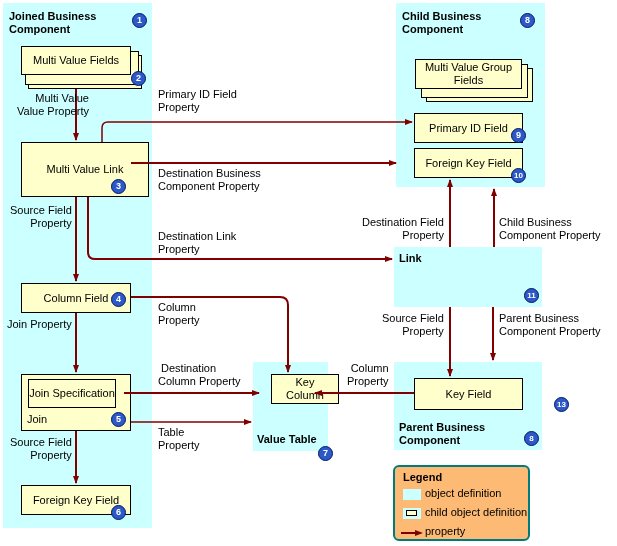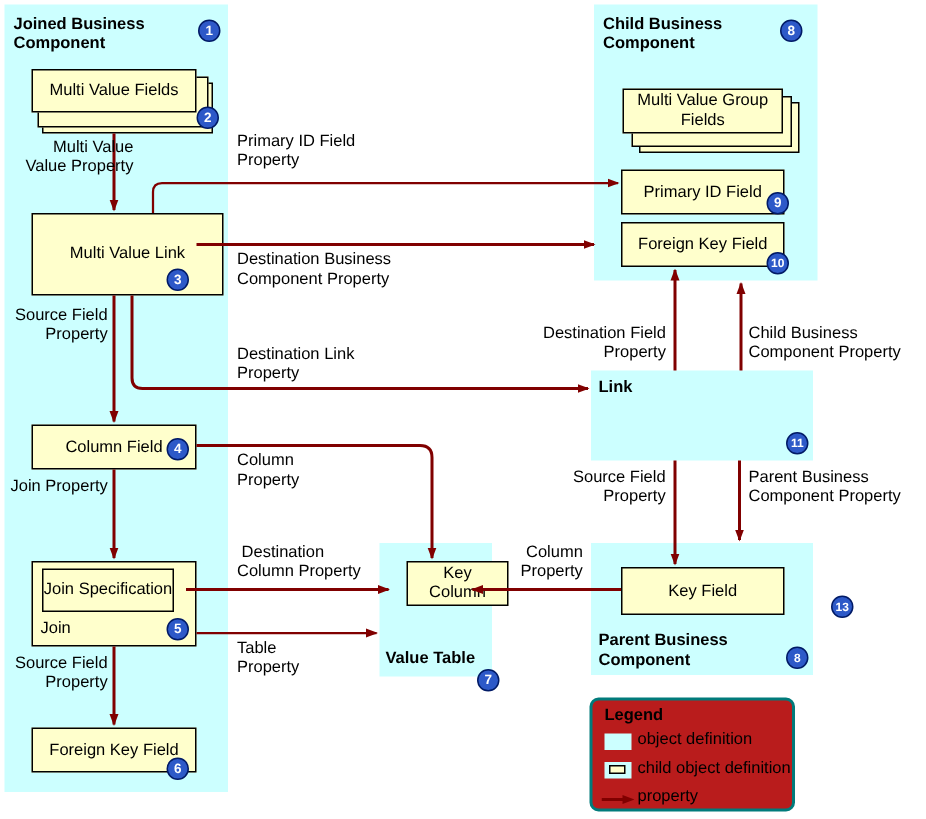--- a/index.html
+++ b/index.html
@@ -5,21 +5,21 @@
   html,body{margin:0;padding:0;background:#fff;}
   body{width:617px;height:546px;position:relative;overflow:hidden;font-family:"Liberation Sans",sans-serif;font-size:11px;color:#000;}
   .od{position:absolute;background:#ccffff;}
   .cod{position:absolute;background:#ffffcc;border:1px solid #000;box-sizing:border-box;display:flex;align-items:center;justify-content:center;text-align:center;font-size:11px;line-height:13px;}
   .stack{position:absolute;background:#ffffcc;border:1px solid #000;box-sizing:border-box;}
   .title{position:absolute;font-weight:bold;font-size:11px;line-height:13px;color:#000;}
   .lbl{position:absolute;font-size:11px;line-height:13px;white-space:nowrap;}
   .lbl.r{text-align:right;}
   .badge{position:absolute;width:15px;height:15px;border-radius:50%;background:#2d59c8;border:1px solid #001a66;box-sizing:border-box;color:#fff;font-weight:bold;font-size:9px;line-height:13px;text-align:center;}
   svg.arrows{position:absolute;left:0;top:0;}
-  .legend{position:absolute;left:393px;top:465px;width:137px;height:76px;border:2px solid #007b7b;border-radius:6px;box-sizing:border-box;background:#b91c1c;}
+  .legend{position:absolute;left:393px;top:465px;width:137px;height:76px;border:2px solid #007b7b;border-radius:6px;box-sizing:border-box;background:#fdba74;}
   .legend .lt{position:absolute;left:8px;top:4px;font-weight:bold;font-size:11px;}
   .legend .sw1{position:absolute;left:8px;top:22px;width:18px;height:11px;background:#ccffff;}
   .legend .sw2{position:absolute;left:8px;top:41px;width:18px;height:11px;background:#ccffff;}
   .legend .sw2 i{position:absolute;left:3px;top:2px;width:11px;height:6px;background:#ffffcc;border:1px solid #000;box-sizing:border-box;}
   .legend .t1{position:absolute;left:30px;top:20px;}
   .legend .t2{position:absolute;left:30px;top:39px;}
   .legend .t3{position:absolute;left:30px;top:58px;}
   .legend svg{position:absolute;left:6px;top:62px;}
 </style>
 </head>

